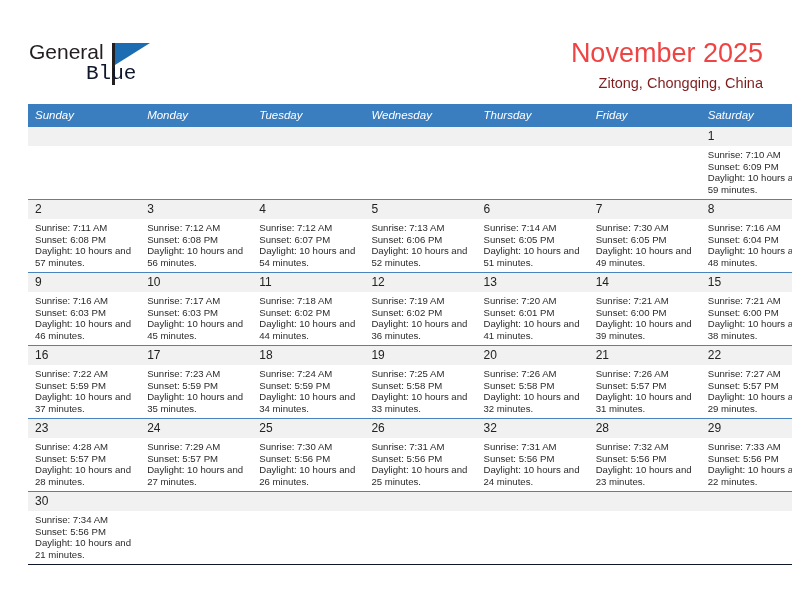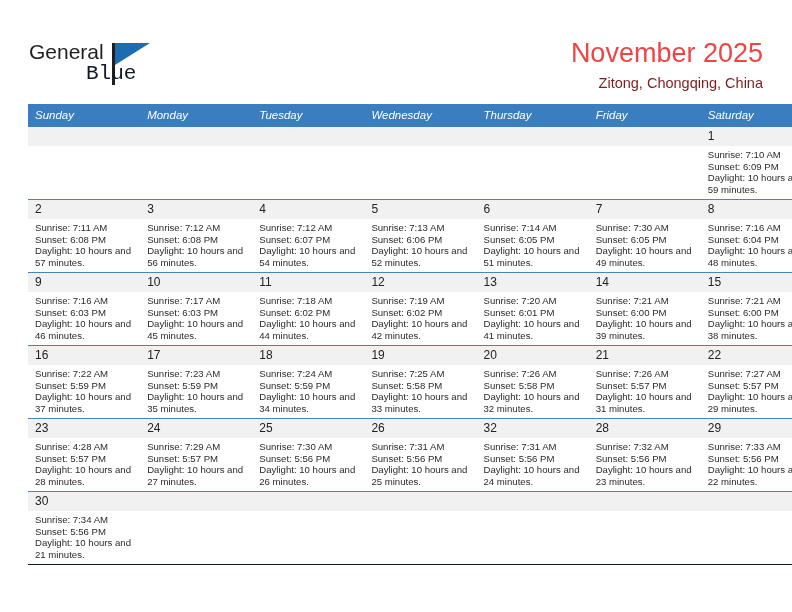--- a/index.html
+++ b/index.html
@@ -295,21 +295,21 @@
                 <div>Sunrise: 7:18 AM</div>
                 <div>Sunset: 6:02 PM</div>
                 <div class="dl">Daylight: 10 hours and 44 minutes.</div>
               </div>
             </td>
             <td>
               <div class="daynum">12</div>
               <div class="info">
                 <div>Sunrise: 7:19 AM</div>
                 <div>Sunset: 6:02 PM</div>
-                <div class="dl">Daylight: 10 hours and 42 minutes.</div>
+                <div class="dl">Daylight: 10 hours and 36 minutes.</div>
               </div>
             </td>
             <td>
               <div class="daynum">13</div>
               <div class="info">
                 <div>Sunrise: 7:20 AM</div>
                 <div>Sunset: 6:01 PM</div>
                 <div class="dl">Daylight: 10 hours and 41 minutes.</div>
               </div>
             </td>

